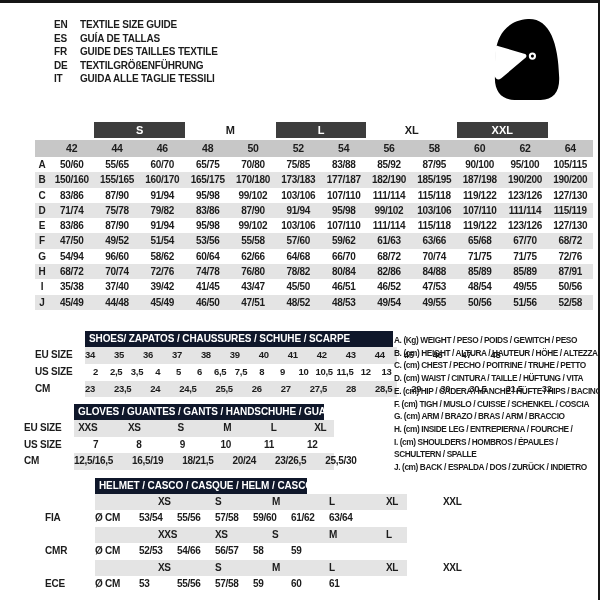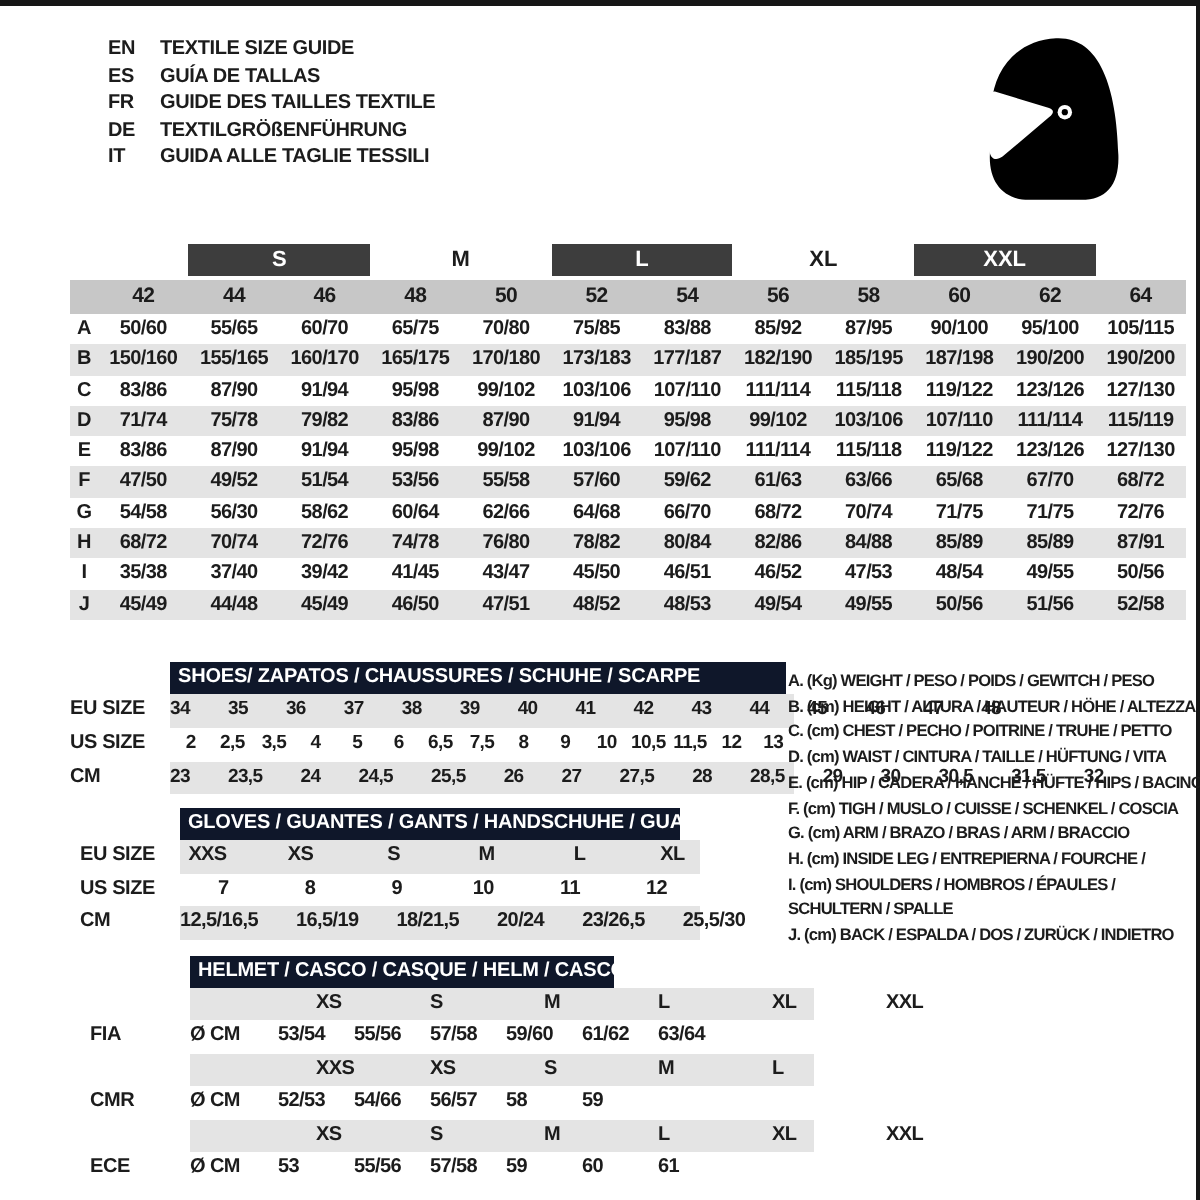--- a/index.html
+++ b/index.html
@@ -37,21 +37,21 @@
   .rlabel { width:50px; font-size:10px; font-weight:bold; letter-spacing:-0.2px; flex:none; }
   .cells { display:grid; font-weight:bold; letter-spacing:-0.3px; }
   .shaded { background:#e4e4e4;gap:19px; }
   .ccell { text-align:center; white-space:nowrap; }
 
   .shoes  { position:absolute; left:35px; top:331px; width:560px; }
   .shoes .bar { margin-left:50px; width:308px; }
   .shoes .srow { height:16.8px; line-height:16.8px; }
   .shoes .cells { width:312px; grid-template-columns:repeat(15,1fr); font-size:9.5px; }
 
-  .gloves { position:absolute; left:40px; top:404px; width:560px; }
+  .gloves { position:absolute; left:24px; top:404px; width:560px; }
   .gloves .bar { margin-left:50px; width:250px; }
   .gloves .srow { height:16.6px; line-height:16.6px; }
   .gloves .cells { width:260px; grid-template-columns:repeat(6,1fr); font-size:10px; }
 
   .helm { position:absolute; left:45px; top:478px; width:560px; }
   .helm .bar { margin-left:50px; width:212px; }
   .helm .srow { height:16.4px; line-height:16.4px; }
   .helm .cells { width:312px; grid-template-columns:44px repeat(6,38px); font-size:10px; }
   .helm .ccell { text-align:left; }
 
@@ -188,22 +188,22 @@
       <div class="tcell">57/60</div>
       <div class="tcell">59/62</div>
       <div class="tcell">61/63</div>
       <div class="tcell">63/66</div>
       <div class="tcell">65/68</div>
       <div class="tcell">67/70</div>
       <div class="tcell">68/72</div>
     </div>
     <div class="trow data">
       <div class="tcell">G</div>
-      <div class="tcell">54/58</div>
-      <div class="tcell">56/30</div>
+      <div class="tcell">54/94</div>
+      <div class="tcell">96/60</div>
       <div class="tcell">58/62</div>
       <div class="tcell">60/64</div>
       <div class="tcell">62/66</div>
       <div class="tcell">64/68</div>
       <div class="tcell">66/70</div>
       <div class="tcell">68/72</div>
       <div class="tcell">70/74</div>
       <div class="tcell">71/75</div>
       <div class="tcell">71/75</div>
       <div class="tcell">72/76</div>

